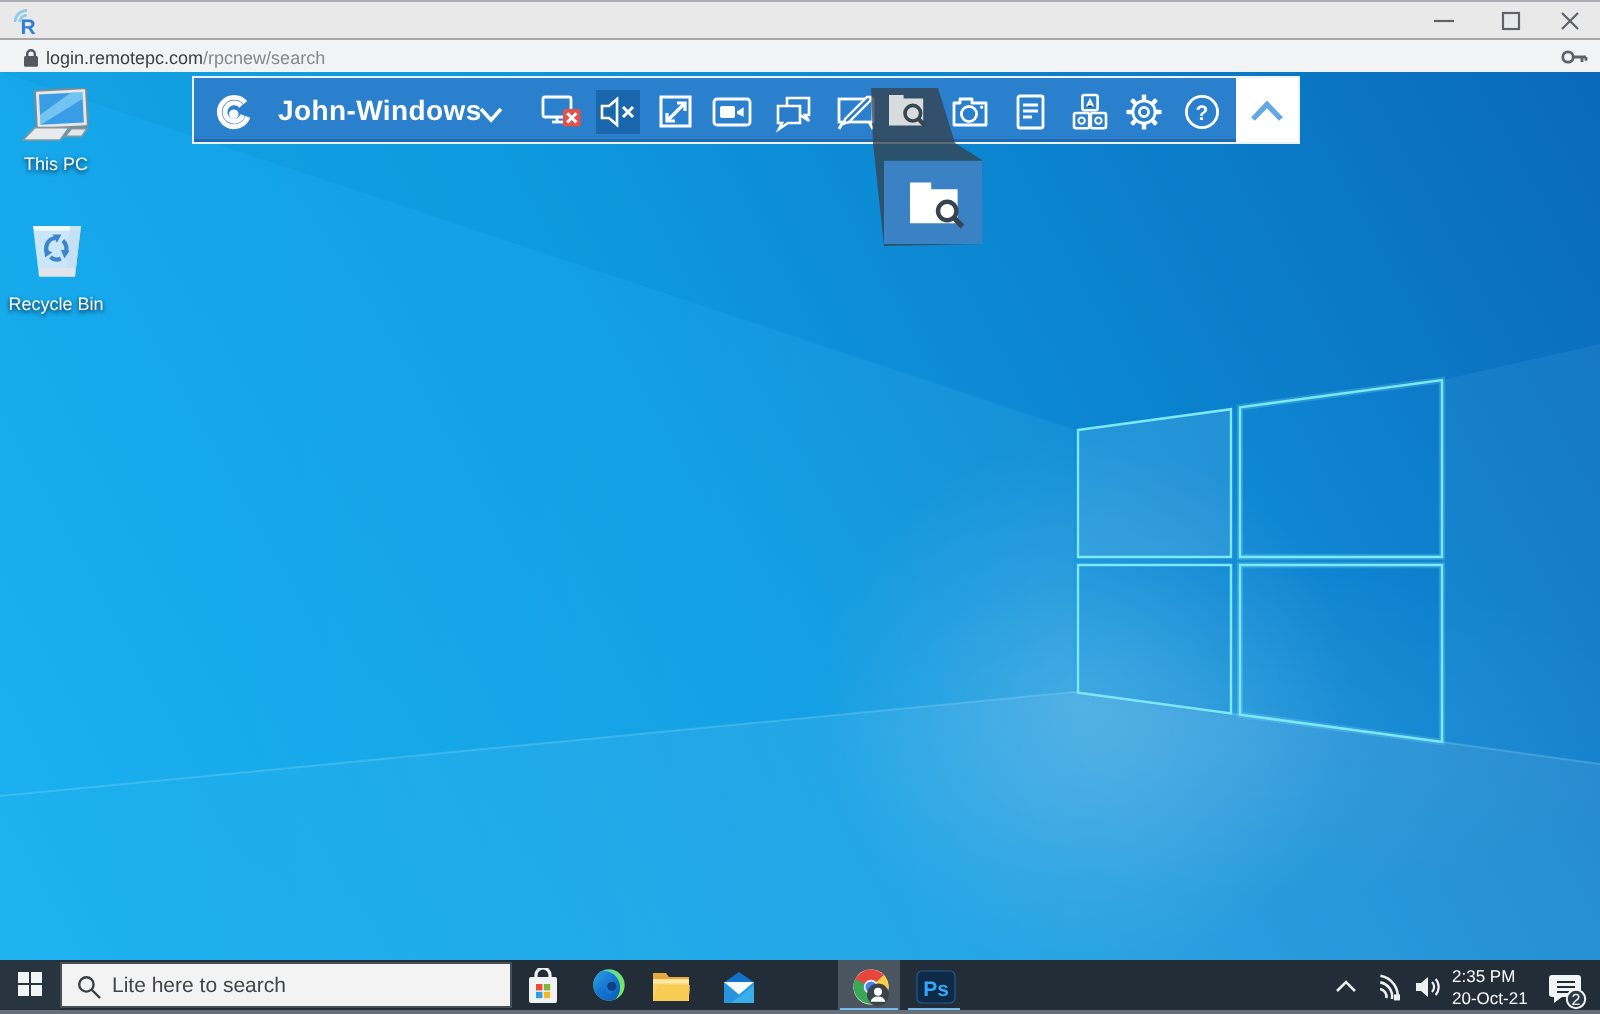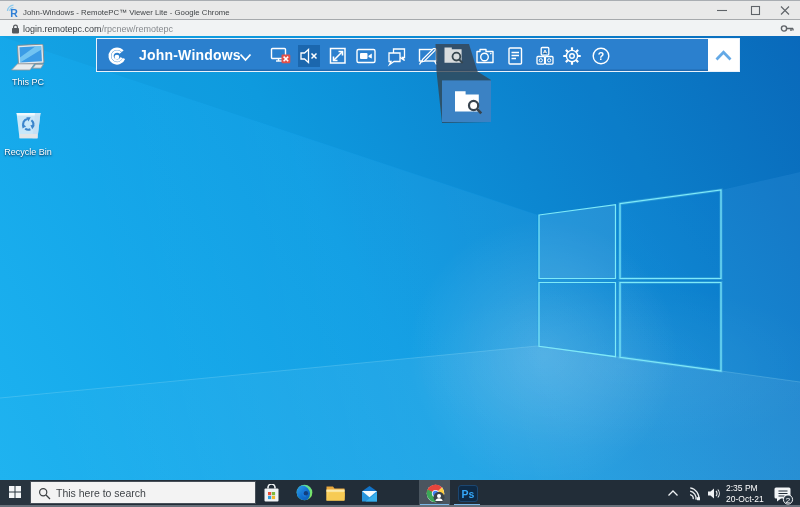--- a/index.html
+++ b/index.html
@@ -10,21 +10,21 @@
   .titlebar{left:0;top:0;width:800px;height:20px;background:#e9e9e9;border-top:1px solid #a9adb2;border-bottom:1px solid #a6a9ac;box-sizing:border-box;}
   .title-text{left:23px;top:6.5px;font-size:7.8px;color:#404447;white-space:nowrap;}
   
   .addrbar{left:0;top:20px;width:800px;height:16px;background:#f1f3f4;}
   .url{left:23px;top:4px;font-size:9px;color:#3b3f43;white-space:nowrap;}
   .url .dim{color:#85898d;}
   
   .desktop{left:0;top:36px;width:800px;height:444px;overflow:hidden;}
   .dicon{width:60px;text-align:center;color:#fff;font-size:9px;text-shadow:0 1px 2px rgba(0,10,40,.9);}
   
-  .toolbar{left:96px;top:2px;width:644px;height:34px;background:#2b80ce;border:1.5px solid #eaf2fb;box-sizing:border-box;box-shadow:inset 0 -1.5px 0 rgba(10,50,100,.28);}
+  .toolbar{left:96px;top:2px;width:554px;height:34px;background:#2b80ce;border:1.5px solid #eaf2fb;box-sizing:border-box;box-shadow:inset 0 -1.5px 0 rgba(10,50,100,.28);}
   .tb-name{left:42px;top:8px;font-size:14px;font-weight:bold;color:#fff;letter-spacing:.2px;}
   .collapse{right:0;top:0;width:31px;height:32px;background:#fff;}
   .ticon{top:6px;width:22px;height:22px;}
   
   .taskbar{left:0;top:480px;width:800px;height:27px;background:#222d38;}
   .tb-bottom{left:0;top:505px;width:800px;height:2px;background:#67707a;}
   .startbtn{left:0;top:0;width:30px;height:25px;background:#28343f;}
   .searchbox{left:30px;top:1px;width:226px;height:23px;background:#f3f3f3;border:1px solid #474f58;box-sizing:border-box;}
   .search-text{left:25px;top:5px;font-size:10.5px;color:#414549;}
   .tray-clock{left:726px;top:3px;width:44px;color:#fff;font-size:8.5px;line-height:11px;}
@@ -32,36 +32,35 @@
 </head>
 <body>
 <div class="stage">
 
   <div class="abs titlebar">
     <svg class="abs" style="left:6px;top:3px" width="14" height="14" viewBox="0 0 14 14">
       <path d="M1.5 7 A6 6 0 0 1 7.5 1.2" stroke="#8ecaee" stroke-width="1.3" fill="none"></path>
       <path d="M3.8 7 A3.6 3.6 0 0 1 7.4 3.6" stroke="#8ecaee" stroke-width="1.3" fill="none"></path>
       <text x="4.2" y="13" font-size="10.5" font-weight="bold" fill="#2f7fd6" font-family="Liberation Sans">R</text>
     </svg>
-    <div class="abs title-text">John-Windows - RemotePC™ Viewer Lite - Google Chrome</div>
     <svg class="abs" style="left:700px;top:0" width="100" height="19" viewBox="0 0 100 19">
       <g stroke="#5f6368" stroke-width="1.1" fill="none">
         <path d="M17 9.5 H27"></path>
         <rect x="51.5" y="5.5" width="8" height="8"></rect>
         <path d="M81 5.5 L89 13.5 M89 5.5 L81 13.5"></path>
       </g>
     </svg>
   </div>
 
   <div class="abs addrbar">
     <svg class="abs" style="left:11px;top:4px" width="9" height="10" viewBox="0 0 9 10">
       <rect x="1" y="4" width="7" height="5.4" rx="0.8" fill="#55595d"></rect>
       <path d="M2.6 4 V3 a1.9 1.9 0 0 1 3.8 0 V4" stroke="#55595d" stroke-width="1.2" fill="none"></path>
     </svg>
-    <div class="abs url">login.remotepc.com<span class="dim">/rpcnew/remotepc</span></div>
+    <div class="abs url">login.remotepc.com<span class="dim">/rpcnew/search</span></div>
     <svg class="abs" style="left:780px;top:4px" width="15" height="9" viewBox="0 0 15 9">
       <circle cx="4" cy="4.5" r="2.6" stroke="#5f6368" stroke-width="1.4" fill="none"></circle>
       <path d="M6.6 4.5 H13 M11 4.5 V7 M13 4.5 V6.4" stroke="#5f6368" stroke-width="1.4" fill="none"></path>
     </svg>
   </div>
 
   <div class="abs desktop">
     <svg class="abs" style="left:0;top:0" width="800" height="444" viewBox="0 0 800 444">
       <defs>
         <linearGradient id="base" x1="0" y1="444" x2="800" y2="0" gradientUnits="userSpaceOnUse">
@@ -275,21 +274,21 @@
         <rect x="6.5" y="0" width="5.5" height="5.5" fill="#f2f5f7"></rect>
         <rect x="0" y="6.5" width="5.5" height="5.5" fill="#f2f5f7"></rect>
         <rect x="6.5" y="6.5" width="5.5" height="5.5" fill="#f2f5f7"></rect>
       </svg>
     </div>
     <div class="abs searchbox">
       <svg class="abs" style="left:7px;top:5px" width="13" height="13" viewBox="0 0 13 13">
         <circle cx="5.2" cy="5.2" r="3.6" stroke="#3c4043" stroke-width="1.2" fill="none"></circle>
         <path d="M8 8 L12 12" stroke="#3c4043" stroke-width="1.2"></path>
       </svg>
-      <div class="abs search-text">This here to search</div>
+      <div class="abs search-text">Lite here to search</div>
     </div>
 
     <svg class="abs" style="left:263px;top:4px" width="17" height="18" viewBox="0 0 17 18">
       <path d="M5 4.5 V3.5 a3.5 3.5 0 0 1 7 0 V4.5" stroke="#f0f3f5" stroke-width="1.6" fill="none"></path>
       <rect x="1.5" y="4.5" width="14" height="13" rx="1" fill="#f0f3f5"></rect>
       <rect x="5" y="8" width="3.2" height="3.2" fill="#e94f37"></rect>
       <rect x="8.9" y="8" width="3.2" height="3.2" fill="#7db93c"></rect>
       <rect x="5" y="11.9" width="3.2" height="3.2" fill="#2f9fe0"></rect>
       <rect x="8.9" y="11.9" width="3.2" height="3.2" fill="#f2b72c"></rect>
     </svg>

